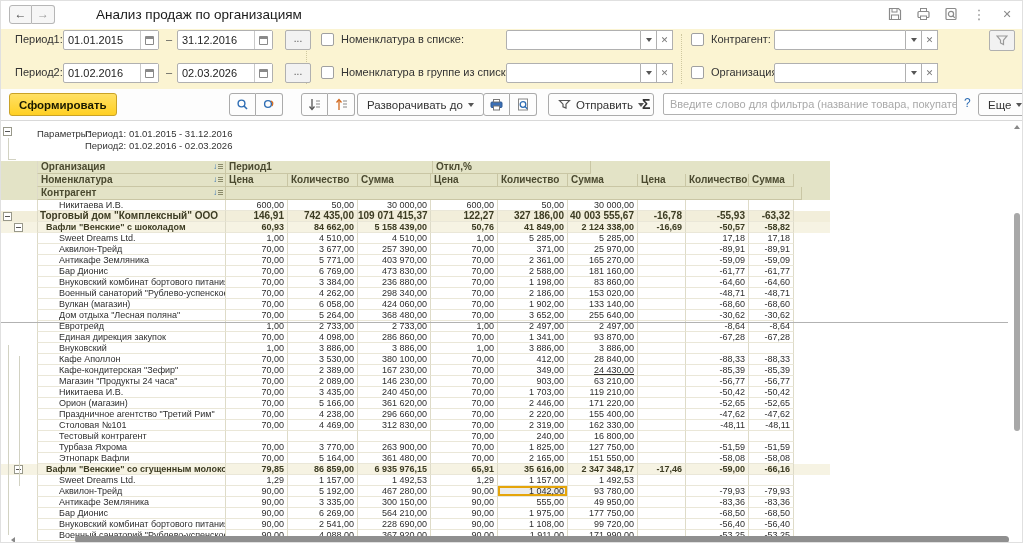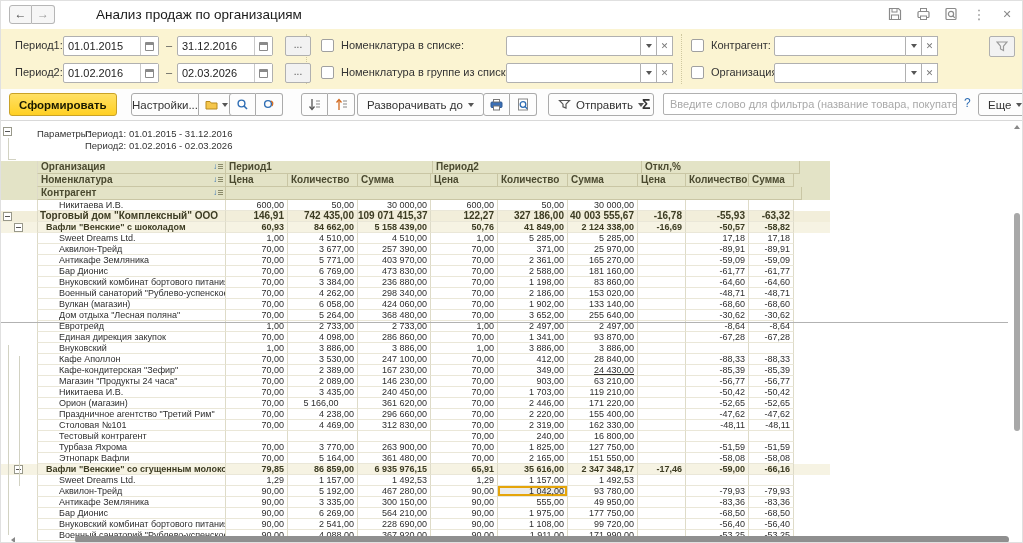--- a/index.html
+++ b/index.html
@@ -123,21 +123,21 @@
       </div>
       <div class="winicon" style="font-size:13px;color:#8a8a8a;">⋮</div>
       <div class="winicon" style="font-size:11px;">✕</div>
     </div>
   </div>
 
   <div class="filterpanel">
     <div class="fsep" style="left:305px"></div>
     <div class="fsep" style="left:680px"></div>
 
-    <div class="frow" style="top:7px">
+    <div class="frow" style="top:1px">
       <div class="flabel" style="left:14px">Период1:</div>
       <div class="dateinput" style="left:62px">
         <div class="dval">01.01.2015</div>
         <div class="calbtn">
             <div class="calicon"></div>
           </div>
       </div>
       <div class="dash" style="left:165px">–</div>
       <div class="dateinput" style="left:176px">
         <div class="dval">31.12.2016</div>
@@ -216,29 +216,20 @@
           </div>
         <div class="cbtn">
             <span class="xglyph">✕</span>
           </div>
       </div>
     </div>
   </div>
 
   <div class="toolbar">
     <div class="tbtn primary" style="left:8px">Сформировать</div>
-    <div class="icongrp" style="left:130px">
-      <div class="ibtn" style="width:68px;font-size:11.5px;color:#333">Настройки...</div>
-      <div class="ibtn" style="width:36px">
-        <svg width="13" height="11" viewBox="0 0 13 11">
-            <path d="M1 2.5 h4 l1.2 1.5 H12 v6 H1 z" fill="#f5c64b" stroke="#b98b1e"></path>
-          </svg>
-        <div class="tri" style="margin-left:4px"></div>
-      </div>
-    </div>
     <div class="icongrp" style="left:228px">
       <div class="ibtn">
         <svg width="13" height="13" viewBox="0 0 13 13">
             <circle cx="5.5" cy="5.5" r="3.4" fill="none" stroke="#2e6db4" stroke-width="1.4"></circle>
             <line x1="8" y1="8" x2="11" y2="11" stroke="#2e6db4" stroke-width="1.6"></line>
           </svg>
       </div>
       <div class="ibtn">
         <svg width="14" height="13" viewBox="0 0 14 13">
             <circle cx="6" cy="6" r="3.4" fill="none" stroke="#2e6db4" stroke-width="1.4"></circle>
@@ -323,21 +314,20 @@
           <div class="gut"></div>
           <div class="cell namec" style="width: 189px;">Организация<div class="sorticon">
               <span class="arr">↓</span>
               <span class="bars">
                 <i></i>
                 <i></i>
                 <i></i>
               </span>
             </div></div>
           <div class="cell" style="width: 207px;">Период1</div>
-          <div class="cell" style="width: 209px;">Период2</div>
           <div class="cell" style="width: 158px;">Откл,%</div>
         </div>
         <div class="grow hrow">
           <div class="gut"></div>
           <div class="cell namec" style="width: 189px;">Номенклатура<div class="sorticon">
               <span class="arr">↓</span>
               <span class="bars">
                 <i></i>
                 <i></i>
                 <i></i>
@@ -549,21 +539,21 @@
           <div class="cell num" style="width: 70px;">3 886,00</div>
           <div class="cell num" style="width: 48px;"></div>
           <div class="cell num" style="width: 63px;"></div>
           <div class="cell num" style="width: 45px;"></div>
         </div>
         <div class="grow drow data">
           <div class="gut"></div>
           <div class="cell namec" style="width: 189px; padding-left: 21px;">Кафе Аполлон</div>
           <div class="cell num" style="width: 62px;">70,00</div>
           <div class="cell num" style="width: 70px;">3 530,00</div>
-          <div class="cell num" style="width: 73px;">247 100,00</div>
+          <div class="cell num" style="width: 73px;">380 100,00</div>
           <div class="cell num" style="width: 67px;">70,00</div>
           <div class="cell num" style="width: 70px;">412,00</div>
           <div class="cell num" style="width: 70px;">28 840,00</div>
           <div class="cell num" style="width: 48px;"></div>
           <div class="cell num" style="width: 63px;">-88,33</div>
           <div class="cell num" style="width: 45px;">-88,33</div>
         </div>
         <div class="grow drow data">
           <div class="gut"></div>
           <div class="cell namec" style="width: 189px; padding-left: 21px;">Кафе-кондитерская "Зефир"</div>
@@ -600,21 +590,21 @@
           <div class="cell num" style="width: 70px;">1 703,00</div>
           <div class="cell num" style="width: 70px;">119 210,00</div>
           <div class="cell num" style="width: 48px;"></div>
           <div class="cell num" style="width: 63px;">-50,42</div>
           <div class="cell num" style="width: 45px;">-50,42</div>
         </div>
         <div class="grow drow data">
           <div class="gut"></div>
           <div class="cell namec" style="width: 189px; padding-left: 21px;">Орион (магазин)</div>
           <div class="cell num" style="width: 62px;">70,00</div>
-          <div class="cell num" style="width: 70px; text-align: center;">5 166,00</div>
+          <div class="cell num" style="width: 70px;">5 166,00</div>
           <div class="cell num" style="width: 73px;">361 620,00</div>
           <div class="cell num" style="width: 67px;">70,00</div>
           <div class="cell num" style="width: 70px;">2 446,00</div>
           <div class="cell num" style="width: 70px;">171 220,00</div>
           <div class="cell num" style="width: 48px;"></div>
           <div class="cell num" style="width: 63px;">-52,65</div>
           <div class="cell num" style="width: 45px;">-52,65</div>
         </div>
         <div class="grow drow data">
           <div class="gut"></div>

